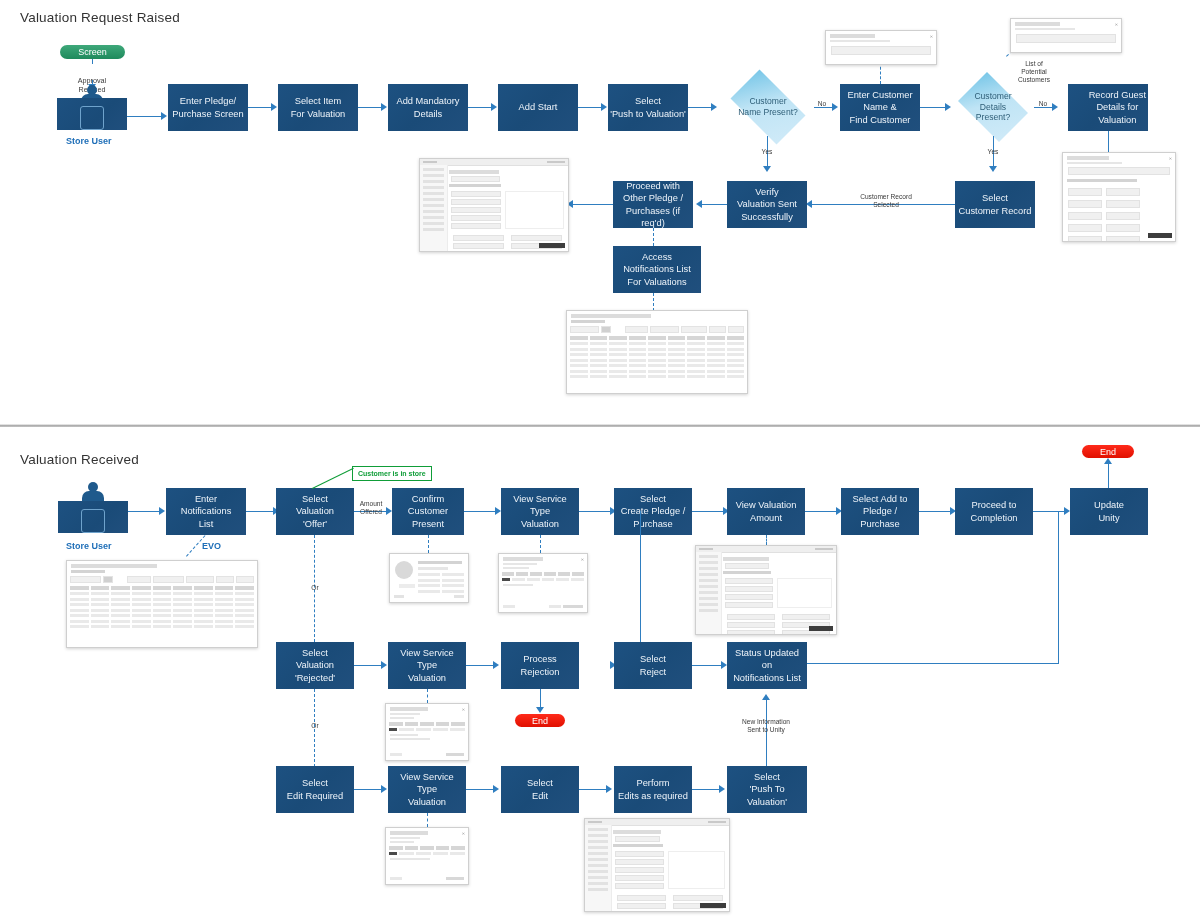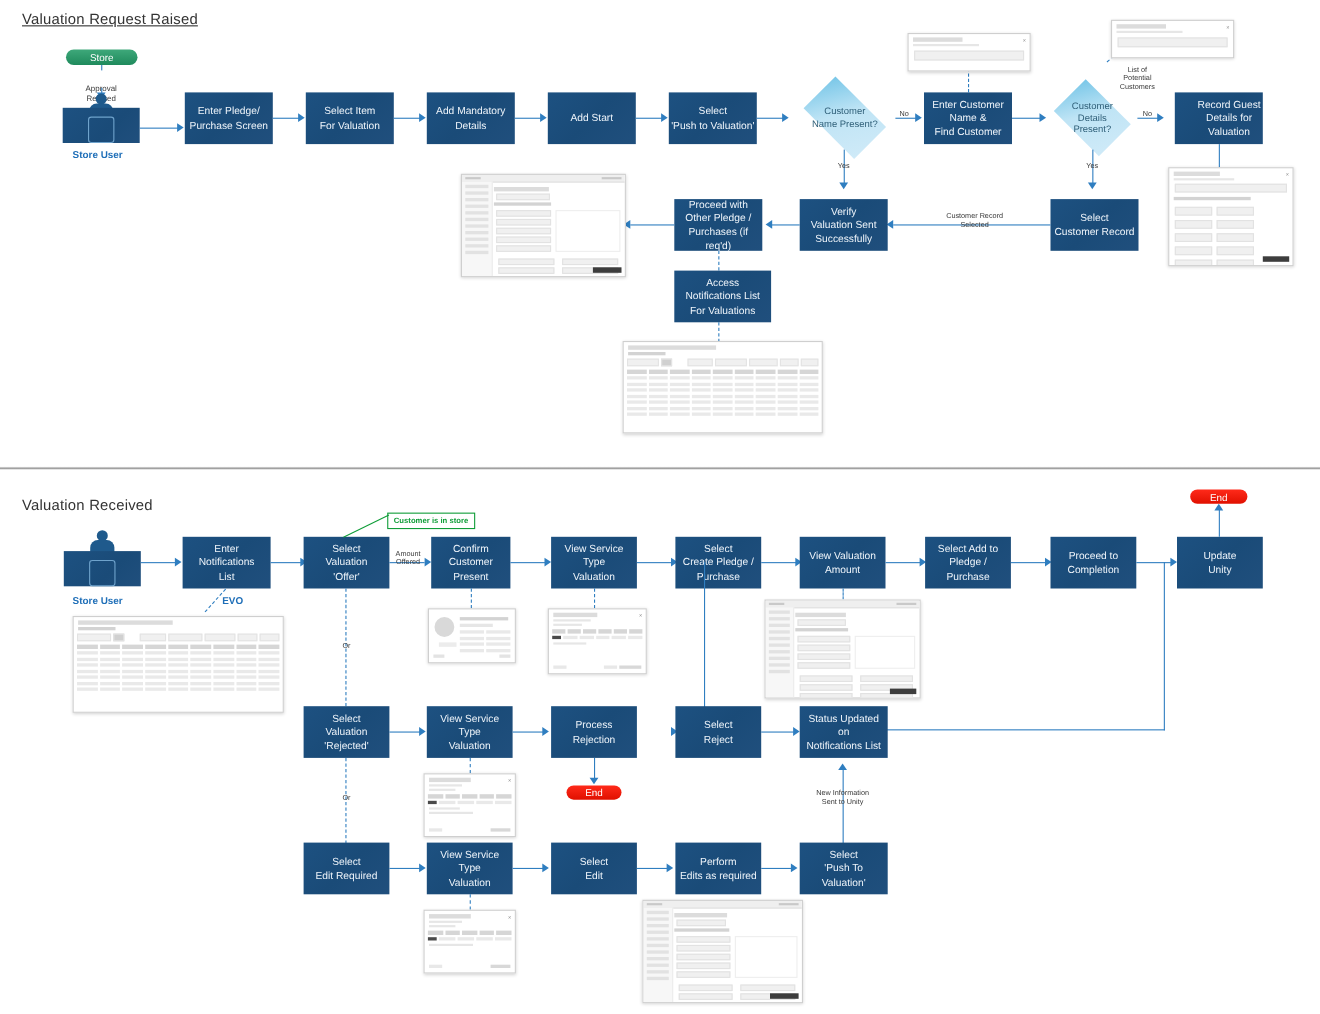--- a/index.html
+++ b/index.html
@@ -70,23 +70,23 @@
   .mock .tbl .tr.head i{background:#d6d6d6;height:3.5px;}
   .mock .closeX{position:absolute;right:3px;top:8px;font-size:4px;color:#999;}
   .mock .toolbar{display:flex;gap:2px;margin:3px;}
   .mock .toolbar i{height:5px;background:#f0f0f0;border:1px solid #e3e3e3;}
 </style>
 </head>
 <body>
 
 <div id="page">
 
-  <div class="section-title" style="left:20px;top:10px;text-decoration:underline;">Valuation Request Raised</div>
-
-  <div class="term start" style="left:60px;top:45px;width:65px;height:14px;">Store</div>
+  <div class="section-title" style="left:20px;top:10px;">Valuation Request Raised</div>
+
+  <div class="term start" style="left:60px;top:45px;width:65px;height:14px;">Screen</div>
   <div class="elabel bigger" style="left:62px;top:62px;width:60px;margin-top:14px;">Approval<br>Refused</div>
   <div class="ln v" style="left:92px;top:59px;height:5px;"></div>
   <div class="ln v" style="left:92px;top:80px;height:6px;"></div>
   <div class="arrow d" style="left:88px;top:84px;"></div>
 
   <div class="actor" style="left:57px;top:85px;width:70px;height:45px;">
     <div class="head"></div>
     <div class="body"></div>
     <div class="desk">
         <div class="deskslot"></div>

